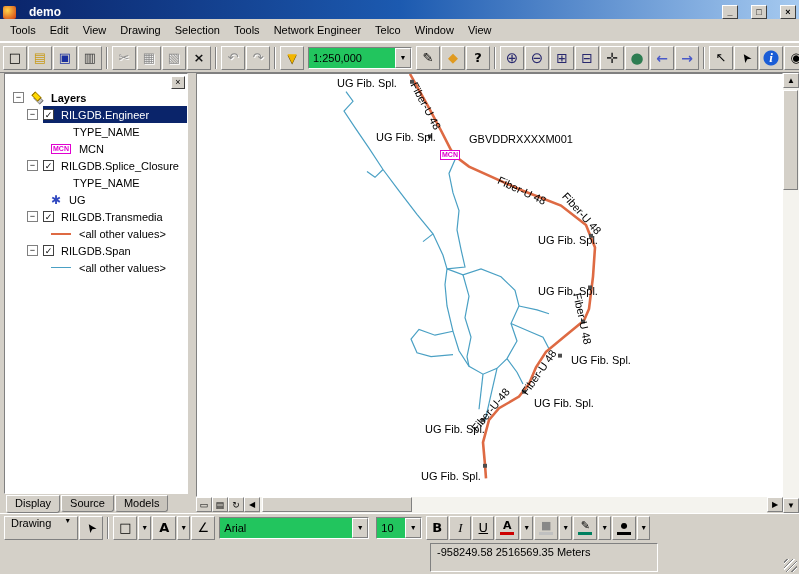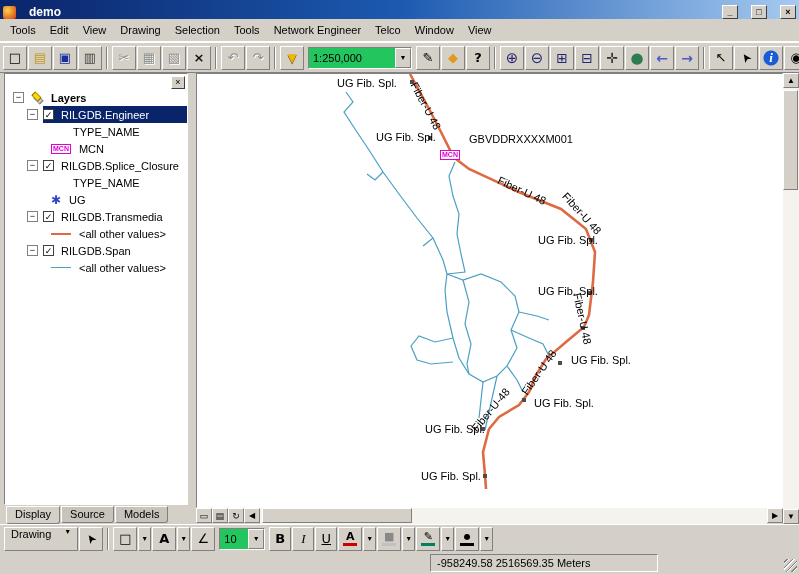--- a/index.html
+++ b/index.html
@@ -122,21 +122,21 @@
       background:#d4d0c8;font-size:7px;padding:0;cursor:default}
   .small-arrow{font-size:7px}
   .colorbtn{display:inline-flex;flex-direction:column;align-items:center;justify-content:center;
             line-height:normal}
   .cb-glyph{font-size:11px;font-weight:bold;line-height:11px}
   .cb-bar{width:14px;height:3px;margin-top:1px}
   .bld{font-weight:bold}.ita{font-style:italic;font-family:"Liberation Serif",serif}.und{text-decoration:underline}
   
   .statusbar{flex:0 0 22px;display:flex;align-items:center;padding:2px 2px}
   .status-spacer{flex:0 0 428px}
-  .status-panel{height:18px;min-width:228px;border:1px solid;border-color:#808080 #fff #fff #808080;
+  .status-panel{height:29px;min-width:228px;border:1px solid;border-color:#808080 #fff #fff #808080;
                 padding:2px 6px;background:#d4d0c8;white-space:nowrap}
   .status-fill{flex:1}
   .resize-grip{width:13px;height:13px;align-self:flex-end;
      background:repeating-linear-gradient(135deg,transparent 0 2px,#808080 2px 3px,#fff 3px 4px)}
 </style>
 </head>
 <body>
 
 <div class="titlebar" data-name="title-bar">
   <span class="app-icon" data-name="app-icon"></span>
@@ -344,20 +344,24 @@
     <span data-name="drawing-menu-label">Drawing</span>
     <span class="small-arrow" data-name="dropdown-icon">▼</span>
   </span>
   <button class="tbtn" data-name="draw-select-elements-button"><span class="rot-ul" data-name="pointer-icon">➤</span></button>
   <span class="tsep" data-name="toolbar-separator"></span>
   <button class="tbtn" data-name="rectangle-tool-button">□</button>
   <button class="dd" data-name="rectangle-tool-dropdown-icon">▼</button>
   <button class="tbtn bld" data-name="text-tool-button">A</button>
   <button class="dd" data-name="text-tool-dropdown-icon">▼</button>
   <button class="tbtn" data-name="vertex-edit-tool-button">∠</button>
+  <span class="combo" style="width:150px" data-name="font-name-combo">
+    <span class="combo-text" data-name="font-name-value">Arial</span>
+    <span class="combo-btn" data-name="font-dropdown-icon">▼</span>
+  </span>
   <span class="combo" style="width:46px" data-name="font-size-combo">
     <span class="combo-text" data-name="font-size-value">10</span>
     <span class="combo-btn" data-name="size-dropdown-icon">▼</span>
   </span>
   <button class="tbtn bld" style="width:22px" data-name="bold-button">B</button>
   <button class="tbtn ita" style="width:22px" data-name="italic-button">I</button>
   <button class="tbtn und" style="width:22px" data-name="underline-button">U</button>
   <button class="tbtn colorbtn" data-name="font-color-button">
     <span class="cb-glyph" data-name="font-color-icon">A</span>
     <span class="cb-bar" style="background:#cc0000" data-name="font-color-swatch"></span>

